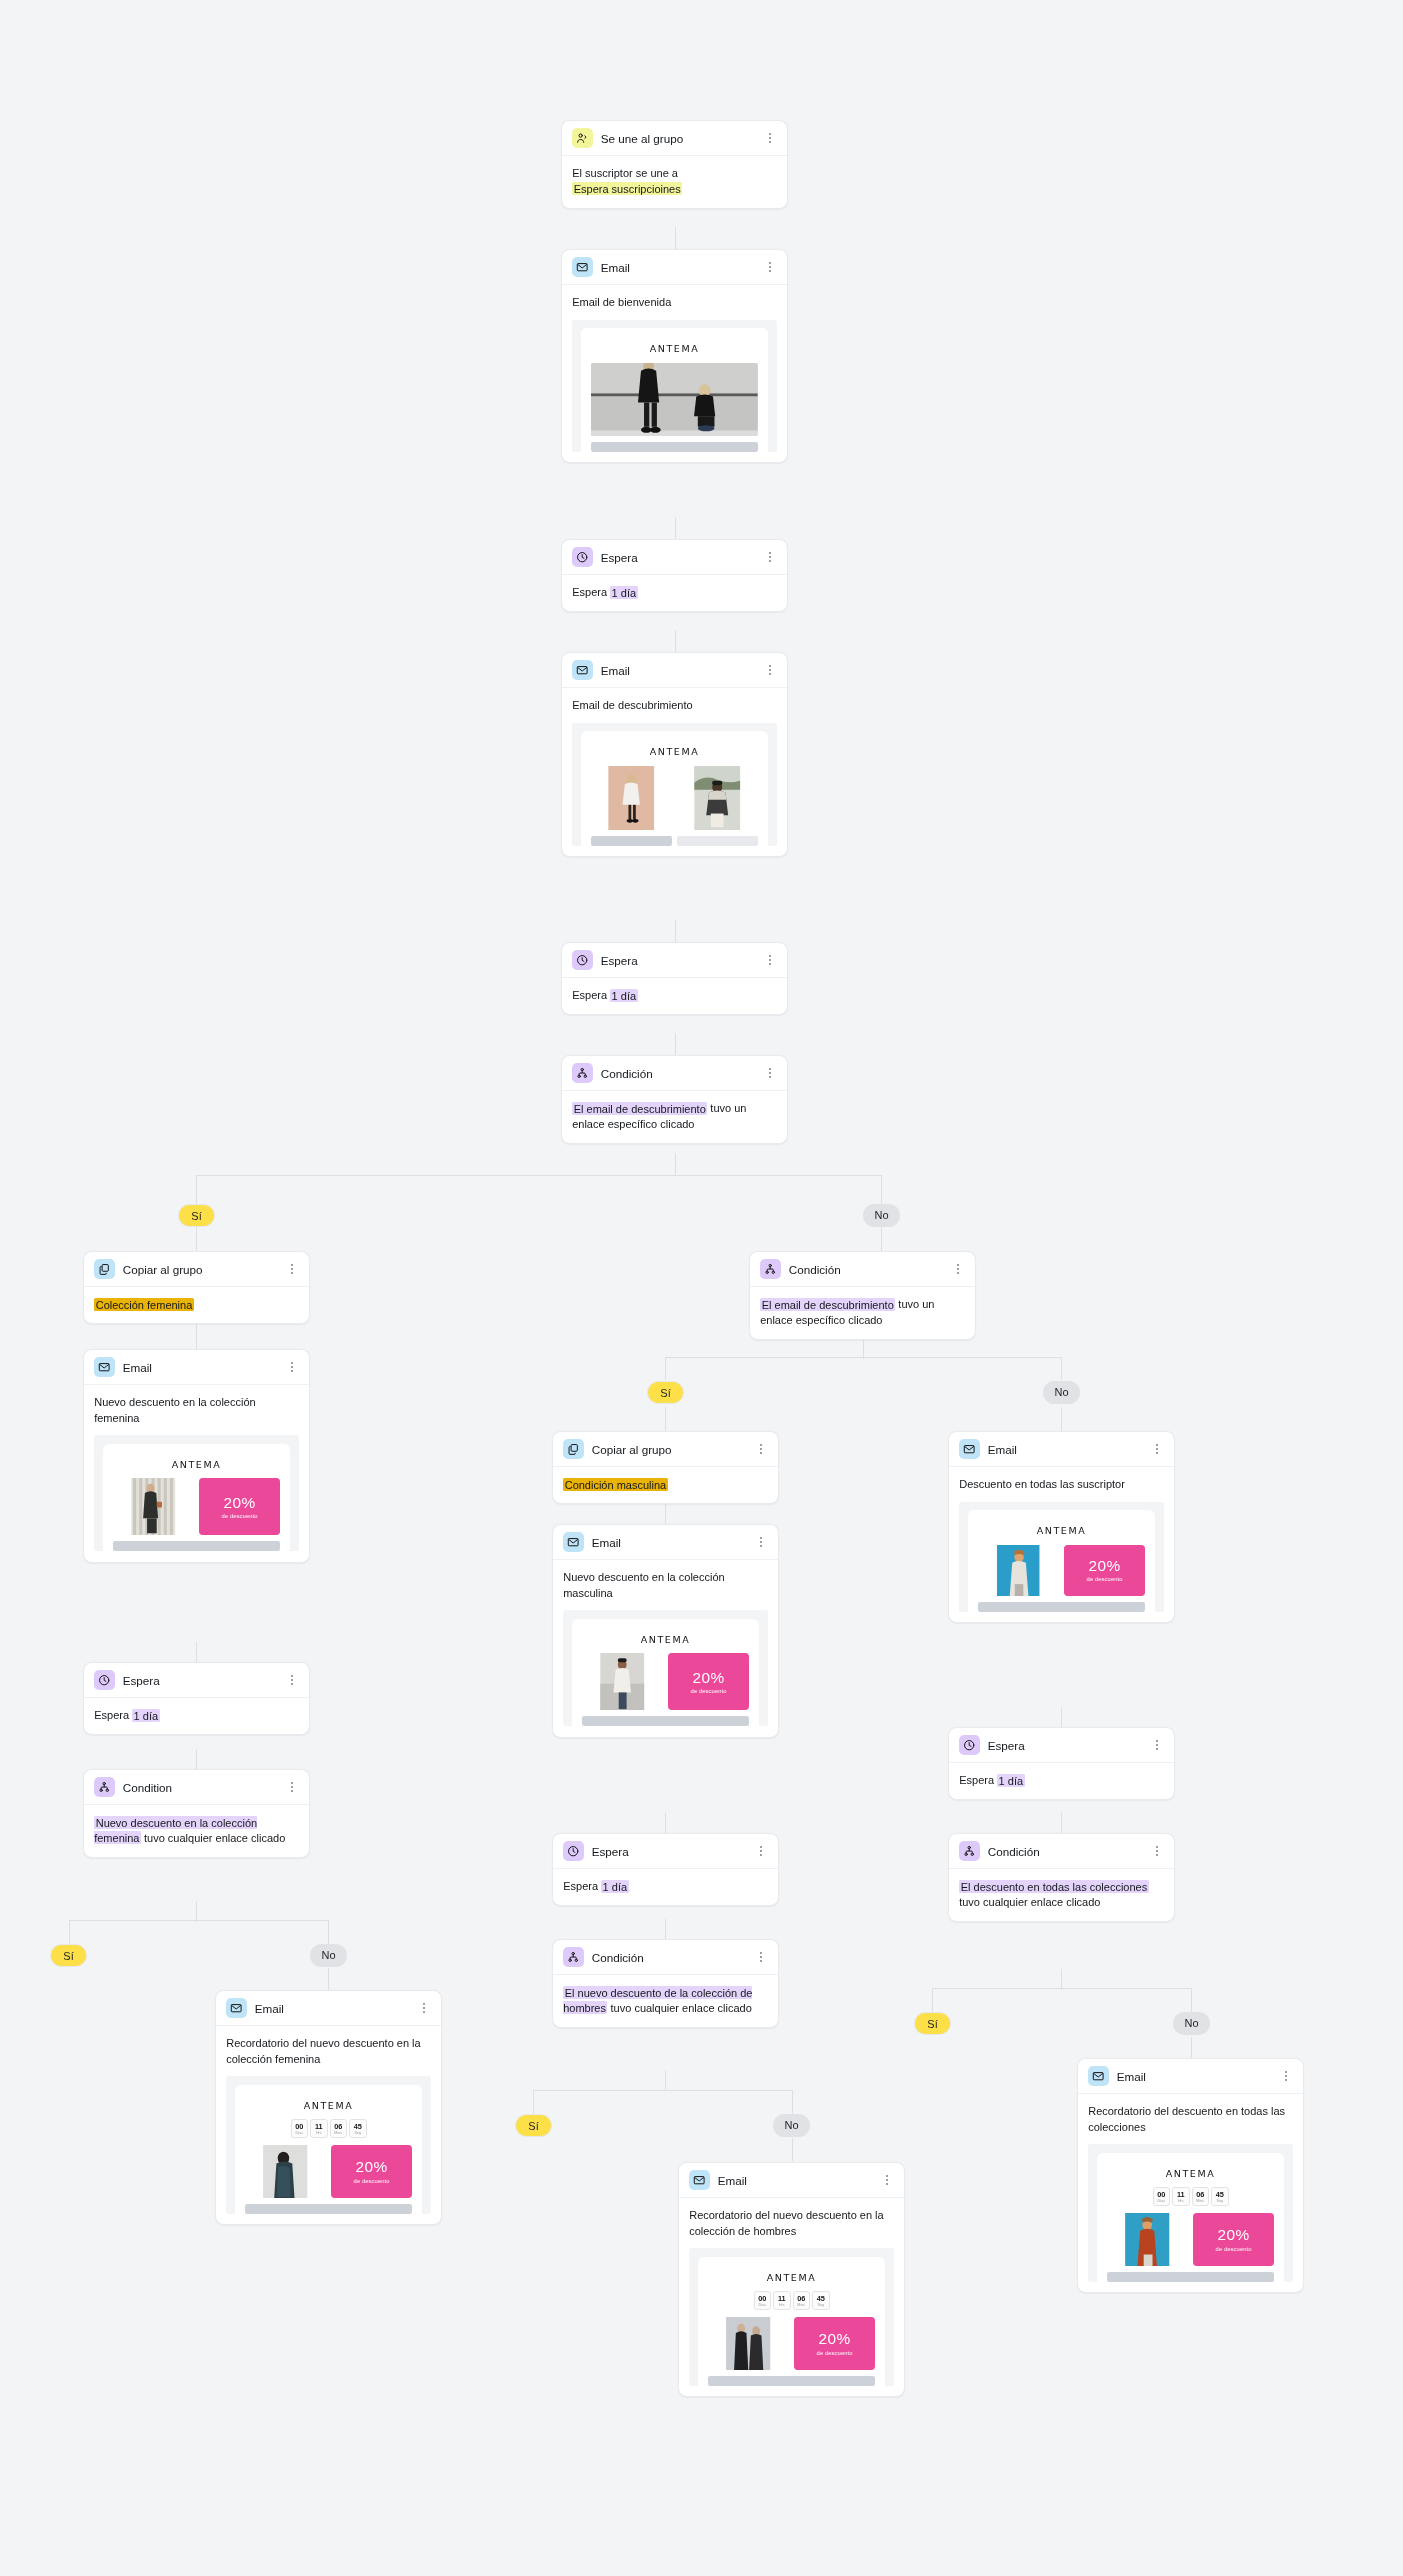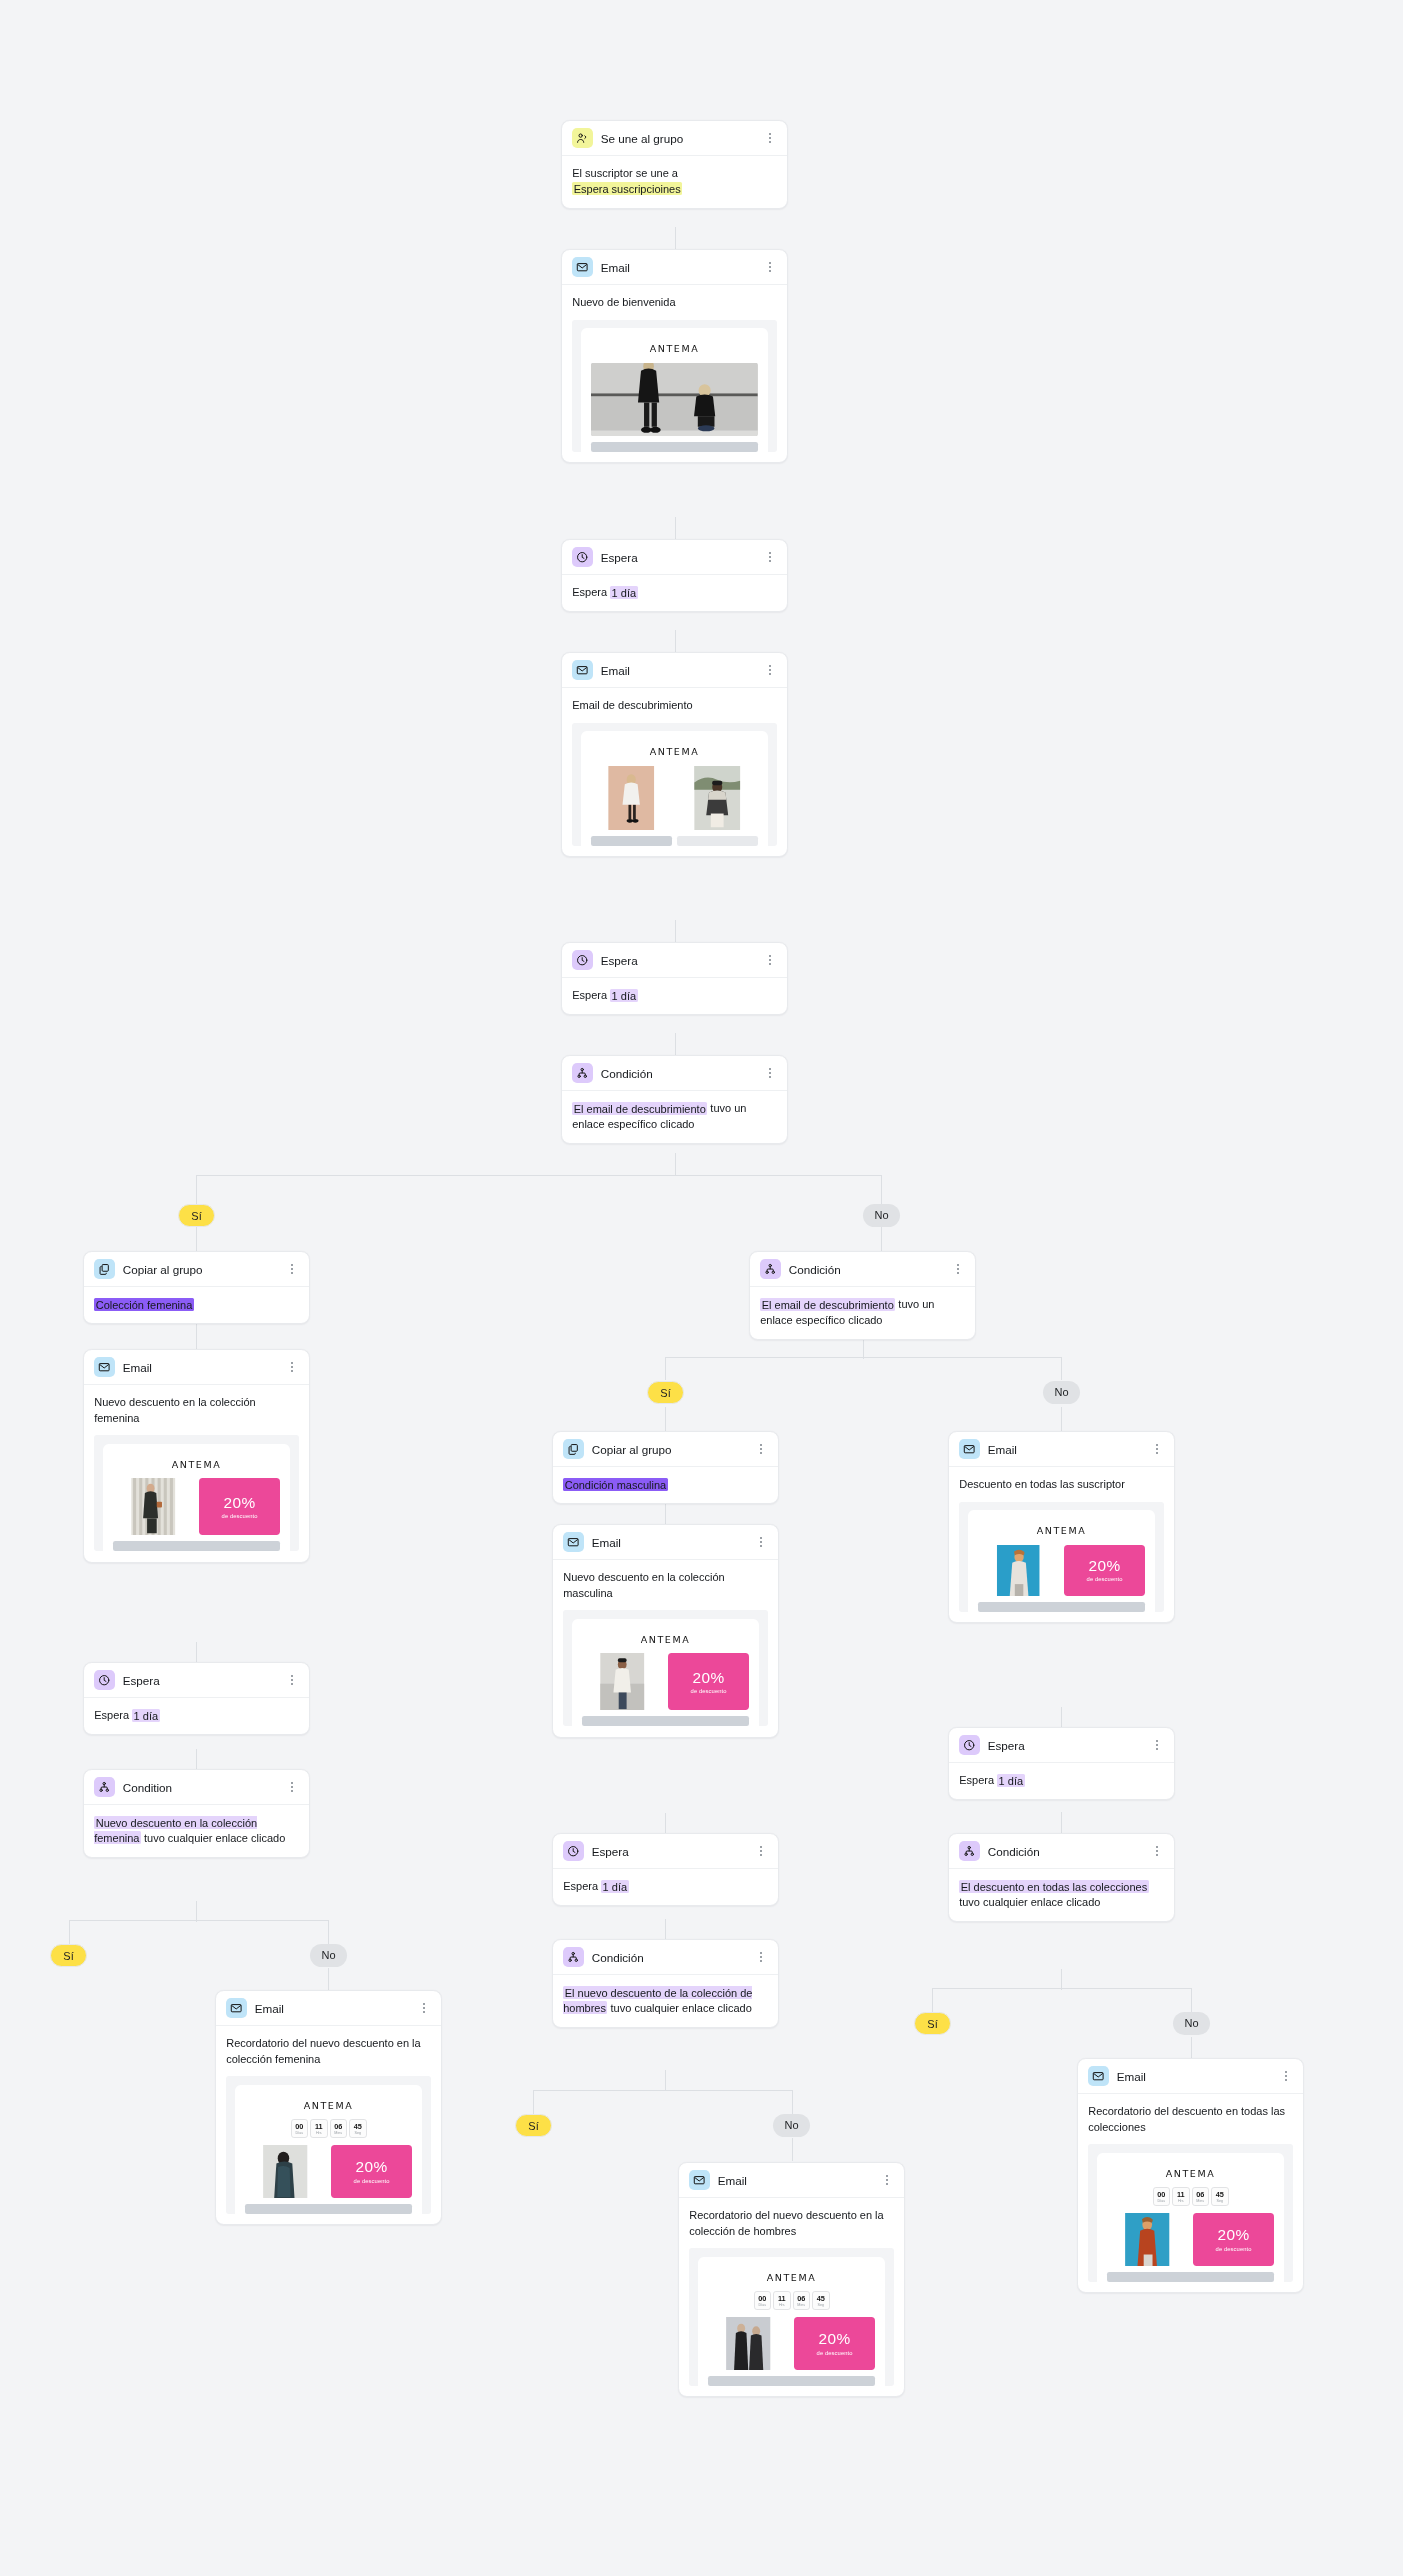--- a/index.html
+++ b/index.html
@@ -80,21 +80,21 @@
 
   .node-body { padding: 10.2px 10.2px 10.2px; }
   .node-text {
     font-size: 11px;
     line-height: 1.42;
     color: #15181c;
   }
   .hl { padding: 0.7px 1.5px; border-radius: 1.5px; }
   .hl-yellow { background: #f2f59a; }
   .hl-purple { background: #e4d4fb; }
-  .hl-blue   { background: #8b5cf6; }
+  .hl-blue   { background: #eab308; }
 
   
   .ic-yellow { background: #f2f59a; }
   .ic-blue   { background: #bfe4f8; }
   .ic-purple { background: #ddcafb; }
 
   
   .preview {
     margin-top: 8.8px;
     background: #f3f4f6;
@@ -253,21 +253,21 @@
         </svg>
       </span>
       <span class="node-title">Email</span>
       <span class="kebab">
           <i></i>
           <i></i>
           <i></i>
         </span>
     </div>
     <div class="node-body">
-      <div class="node-text">Nuevo de bienvenida</div>
+      <div class="node-text">Email de bienvenida</div>
       <div class="preview">
         <div class="mail">
           <div class="brand">ANTEMA</div>
           <svg class="hero" viewBox="0 0 220 140" preserveAspectRatio="xMidYMid slice" style="height:73px;">
             <rect width="220" height="140" fill="#c9c9c7"></rect>
             <rect y="0" width="220" height="62" fill="#cfcfcd"></rect>
             <rect y="62" width="220" height="4" fill="#5a5a58"></rect>
             <rect y="66" width="220" height="45" fill="#c4c4c2"></rect>
             <rect y="111" width="220" height="29" fill="#dcdcda"></rect>
             <ellipse cx="76" cy="26" rx="7" ry="9" fill="#c8b48c"></ellipse>

